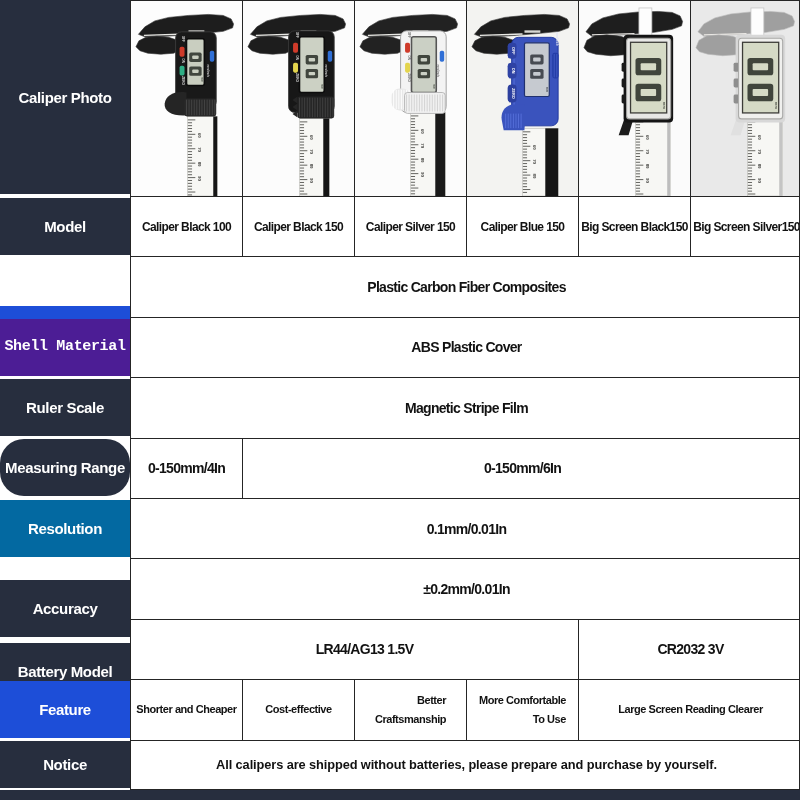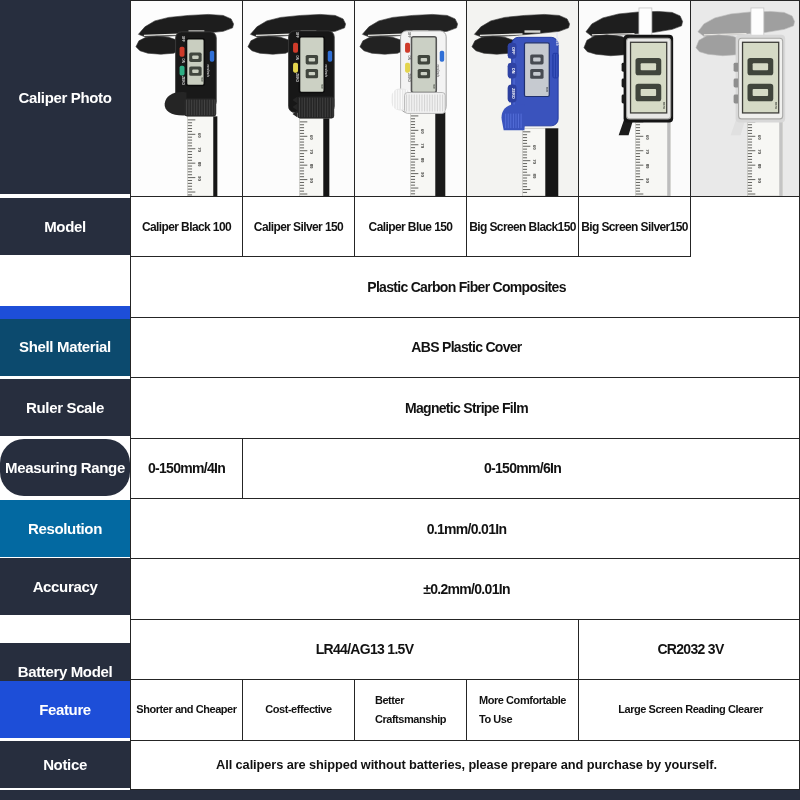--- a/index.html
+++ b/index.html
@@ -11,44 +11,44 @@
               color:#fff;font-weight:bold;font-size:15px;letter-spacing:-0.35px;text-align:center;line-height:1.15;}
   
   .bottom-strip{position:absolute;left:0;top:790px;width:800px;height:10px;}
   
   .tbl{position:absolute;left:130px;top:0;width:670px;height:790px;box-sizing:border-box;
        display:grid;grid-template-columns:repeat(6,112px);
        grid-template-rows:196px repeat(9,60.4px) 1fr;
        border-top:1.5px solid #252525;border-left:1.5px solid #252525;border-right:1.5px solid #252525;
        overflow:hidden;background:#fff;}
   .cell{border-right:1.5px solid #252525;border-bottom:1.5px solid #252525;
-        display:flex;align-items:center;justify-content:center;text-align:left;
+        display:flex;align-items:center;justify-content:center;text-align:right;
         color:#121212;font-weight:bold;overflow:hidden;background:#fff;}
   .cell.photo{padding:0;align-items:stretch;justify-content:stretch;}
   .cell.photo svg{display:block;width:100%;height:100%;}
   .cell-model{font-size:12px;letter-spacing:-0.6px;white-space:nowrap;}
   .cell-value{font-size:14px;letter-spacing:-0.7px;}
   .cell-feature{font-size:11px;letter-spacing:-0.45px;line-height:1.75;white-space:pre-line;padding:0 1px;}
   .cell-notice{font-size:12.8px;letter-spacing:-0.1px;}
   .span2{grid-column:span 2;} .span4{grid-column:span 4;padding-left:20px;} .span5{grid-column:span 5;} .span6{grid-column:span 6;}
 </style>
 </head>
 <body>
 
 <div class="page">
 
   <div class="left-col" id="leftcol">
       <div class="left-block" style="top: 0px; height: 194.4px; background: rgb(39, 46, 62);">Caliper Photo</div>
       <div class="left-block" style="top: 197.7px; height: 57.1px; background: rgb(39, 46, 62);">Model</div>
       <div class="left-block" style="top: 258.1px; height: 57.1px; background: #1d4ed8; margin-top: 48px;">Body Material</div>
-      <div class="left-block" style="top: 318.5px; height: 57.1px; background: #0c4a6e;">Shell Material</div>
+      <div class="left-block" style="top: 318.5px; height: 57.1px; background: #4c1d95; font-family: Liberation Mono, monospace;">Shell Material</div>
       <div class="left-block" style="top: 378.9px; height: 57.1px; background: rgb(39, 46, 62);">Ruler Scale</div>
       <div class="left-block" style="top: 439.3px; height: 57.1px; background: rgb(39, 46, 62); border-radius: 24px;">Measuring Range</div>
       <div class="left-block" style="top: 499.7px; height: 57.1px; background: #0369a1;">Resolution</div>
-      <div class="left-block" style="top: 558px; height: 57.1px; background: rgb(39, 46, 62);">Accuracy</div>
+      <div class="left-block" style="top: 580px; height: 57.1px; background: rgb(39, 46, 62);">Accuracy</div>
       <div class="left-block" style="top: 643px; height: 57.1px; background: rgb(39, 46, 62);">Battery Model</div>
       <div class="left-block" style="top: 680.9px; height: 57.1px; background: #1d4ed8;">Feature</div>
       <div class="left-block" style="top: 741.3px; height: 47.1px; background: rgb(39, 46, 62);">Notice</div>
     </div>
 
   <div class="tbl">
 
     <div class="cell photo">
         <svg viewBox="0 0 112 196" preserveAspectRatio="none">
           <rect x="0" y="0" width="112" height="196" fill="#fdfdfd"></rect>
@@ -435,20 +435,21 @@
           <rect x="52" y="41.5" width="36.5" height="71" fill="#d5dac6" stroke="#3c3c38" stroke-width="1.3"></rect>
           <rect x="57" y="57.25" width="26" height="17.5" rx="2.8600000000000003" fill="#40453c"></rect>
           <rect x="62.2" y="62.45" width="15.6" height="7.1" rx="1" fill="#d5dac6"></rect>
           <rect x="57" y="83.25" width="26" height="17.5" rx="2.8600000000000003" fill="#40453c"></rect>
           <rect x="62.2" y="88.45" width="15.6" height="7.1" rx="1" fill="#d5dac6"></rect>
           <text x="84.5" y="105" font-size="3.8" font-family="&quot;Liberation Sans&quot;,sans-serif" font-weight="bold" fill="#4a4f46" text-anchor="middle" transform="rotate(90 84.5 105)">mm</text>
         </svg>
       </div>
 
     <div class="cell cell-model">Caliper Black 100</div>
+    <div class="cell cell-model">Caliper Black 150</div>
     <div class="cell cell-model">Caliper Silver 150</div>
     <div class="cell cell-model">Caliper Blue 150</div>
     <div class="cell cell-model">Big Screen Black150</div>
     <div class="cell cell-model">Big Screen Silver150</div>
 
     <div class="cell cell-value span6">Plastic Carbon Fiber Composites</div>
 
     <div class="cell cell-value span6">ABS Plastic Cover</div>
 
     <div class="cell cell-value span6">Magnetic Stripe Film</div>

